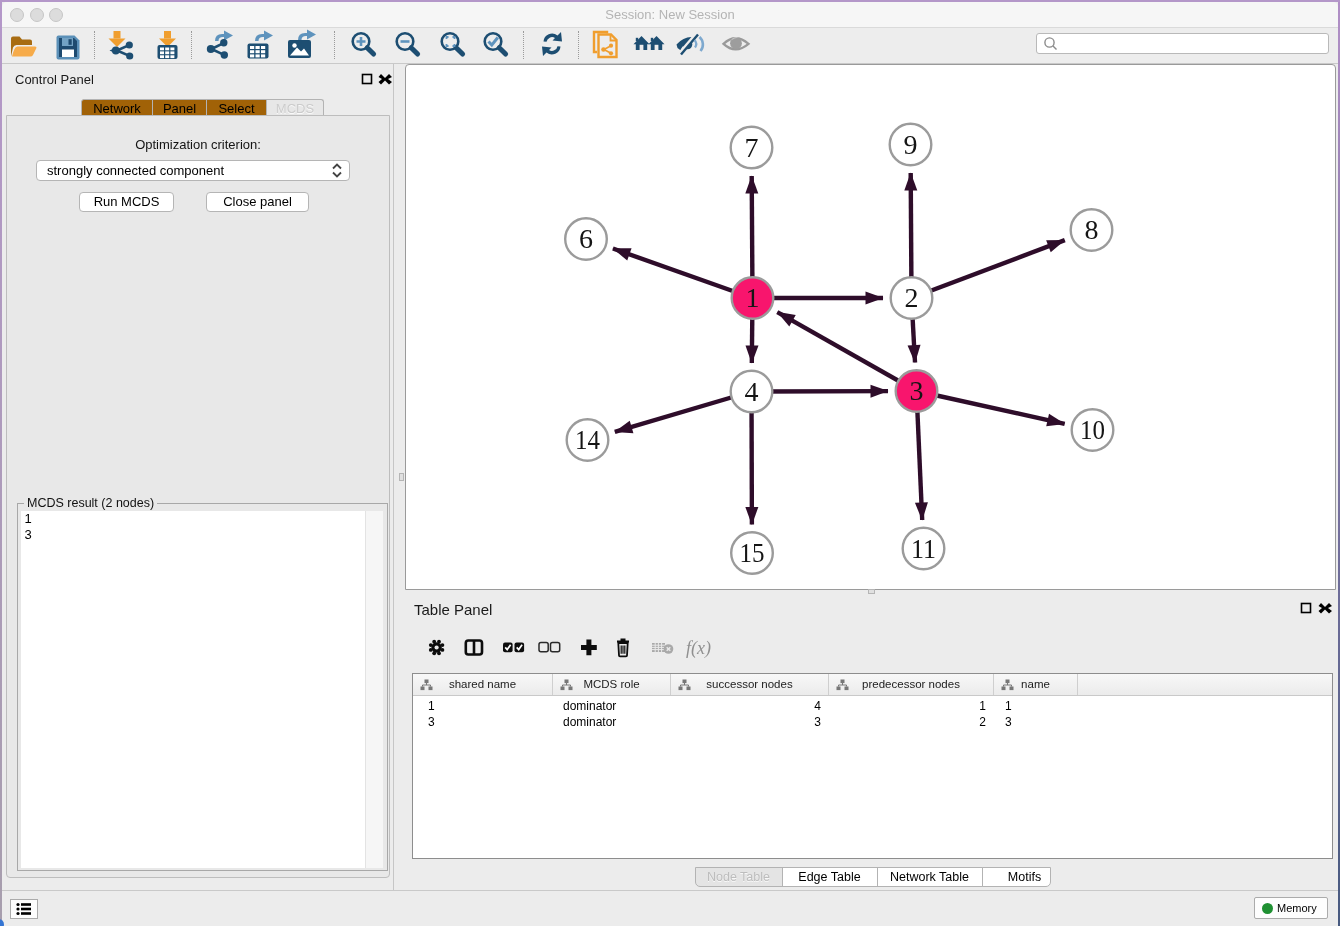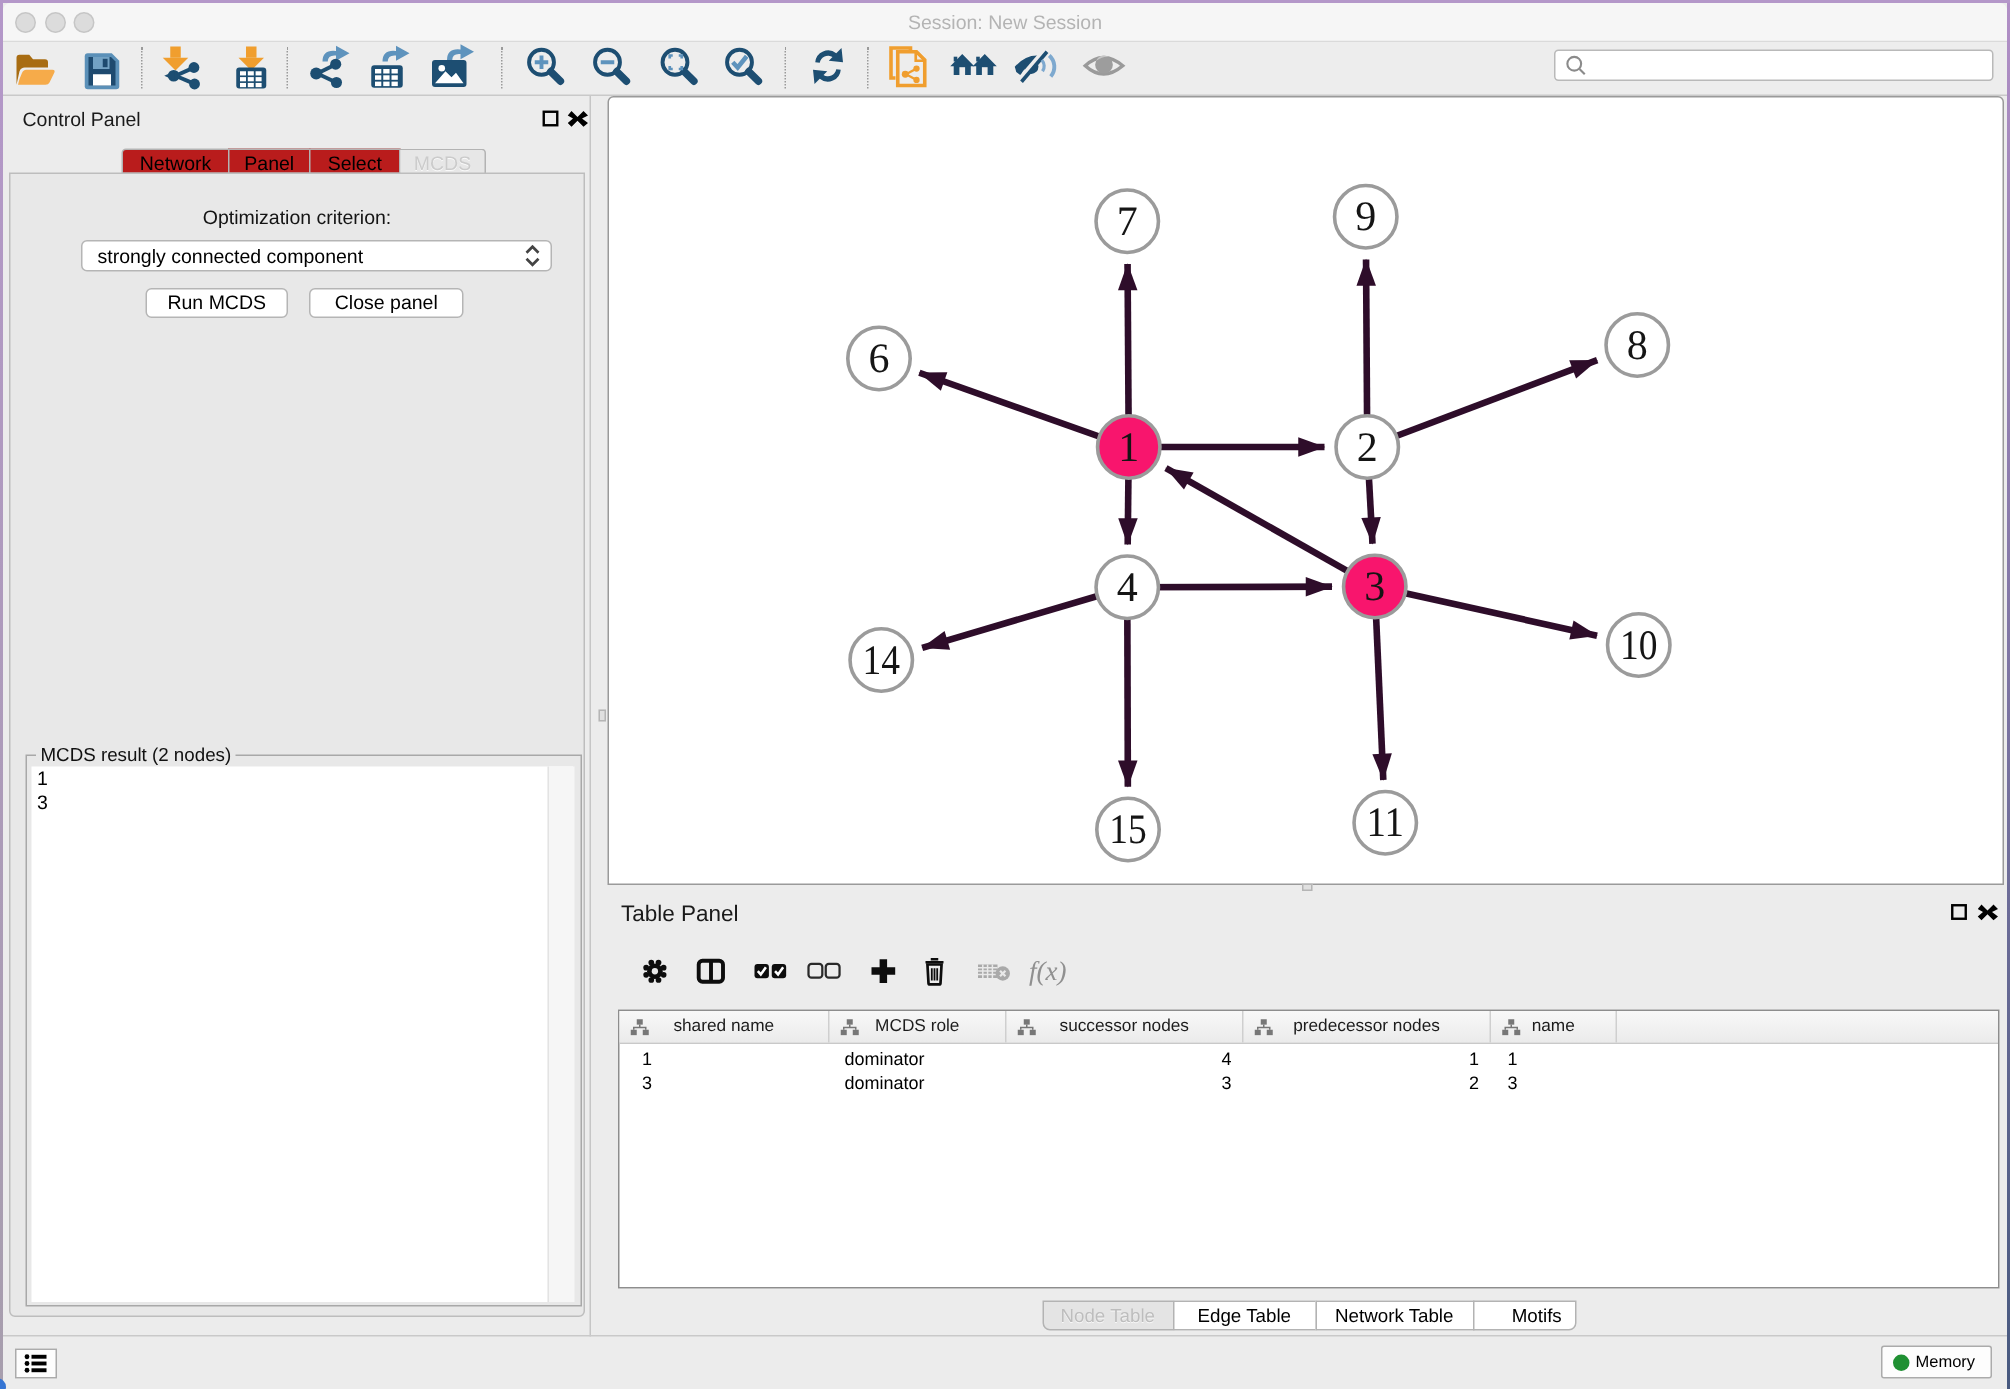--- a/index.html
+++ b/index.html
@@ -19,25 +19,25 @@
   #toolbar{left:2px;top:28px;width:1336px;height:35px;background:#ededed;border-bottom:1px solid #c9c9c9;}
   .sep{position:absolute;top:3px;height:28px;width:0;border-left:1px dotted #9a9a9a;}
   #search{position:absolute;left:1034px;top:5px;width:291px;height:19px;background:#fff;
           border:1px solid #b9b9b9;border-radius:3px;}
   
   #main{left:2px;top:64px;width:1336px;height:827px;background:#ececec;}
   #cpborder{left:391px;top:0px;width:1px;height:827px;background:#c6c6c6;}
   
   #cphead{left:13px;top:8px;font-size:13px;color:#1a1a1a;}
   .tab{position:absolute;top:34.5px;height:17px;line-height:17px;text-align:center;font-size:13px;
-       background:#b91c1c;border:1px solid #b3b3b3;box-sizing:border-box;color:#000;}
+       background:#a16207;border:1px solid #b3b3b3;box-sizing:border-box;color:#000;}
   #cpcontent{left:4px;top:51px;width:384px;height:763px;background:#e8e8e8;
              border:1px solid #bdbdbd;border-radius:0 0 4px 4px;box-sizing:border-box;}
   #optlabel{left:0;top:21px;width:382px;text-align:center;font-size:13px;color:#141414;}
-  #combo{left:47px;top:44px;width:312px;height:19px;background:#fff;border:1px solid #b5b5b5;
+  #combo{left:29px;top:44px;width:312px;height:19px;background:#fff;border:1px solid #b5b5b5;
          border-radius:4px;font-size:13px;color:#000;line-height:19px;}
   .btn{position:absolute;top:75.5px;height:18px;line-height:18px;background:#fff;border:1px solid #b5b5b5;
        border-radius:4px;font-size:13px;color:#000;text-align:center;}
   #fieldset{left:10px;top:387px;width:369px;height:366px;border:1px solid #a8a8a8;}
   #fslegend{position:absolute;left:6px;top:-8px;background:#e8e8e8;padding:0 3px;font-size:12.5px;color:#111;}
   #ta{position:absolute;left:3px;top:7px;width:361px;height:357px;background:#fff;font-size:13px;color:#000;line-height:16px;}
   #tascroll{position:absolute;right:4px;top:7px;width:17px;height:357px;background:#f6f6f6;border-left:1px solid #e3e3e3;}
   
   #netwin{left:402.5px;top:0px;width:931.5px;height:526px;background:#fff;border:1px solid #9a9a9a;
           border-radius:4px 4px 0 0;box-sizing:border-box;}
@@ -192,21 +192,21 @@
   <div class="tab" style="left:264px;width:58px;background:#e7e7e7;border-radius:0 3px 0 0;border-bottom:1px solid #e7e7e7;color:#cbcbcb;text-shadow:0 1px 0 #fafafa;">MCDS</div>
   <div class="abs" id="cpcontent">
     <div class="abs" id="optlabel">Optimization criterion:</div>
     <div class="abs" id="combo">
       <span style="margin-left:10px;">strongly connected component</span>
       <svg width="12" height="15" style="position:absolute;right:6px;top:2px" viewBox="0 0 12 15">
         <path d="M2 5.5 L6 1.5 L10 5.5" fill="none" stroke="#444" stroke-width="1.8"></path>
         <path d="M2 9.5 L6 13.5 L10 9.5" fill="none" stroke="#444" stroke-width="1.8"></path>
       </svg>
     </div>
-    <div class="btn" style="left:90px;width:93px;text-align:center;">Run MCDS</div>
+    <div class="btn" style="left:72px;width:93px;text-align:center;">Run MCDS</div>
     <div class="btn" style="left:199px;width:101px;">Close panel</div>
     <div class="abs" id="fieldset">
       <div id="fslegend">MCDS result (2 nodes)</div>
       <div id="ta">&nbsp;1<br>&nbsp;3</div>
       <div id="tascroll"></div>
     </div>
   </div>
   <div class="abs" id="netwin">
     <svg style="position:absolute;left:1px;top:26px" width="928" height="498" viewBox="405.5 90 928 498">
 <defs>

